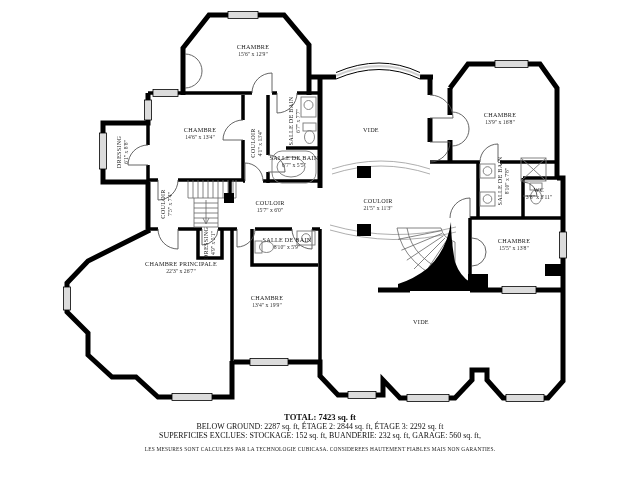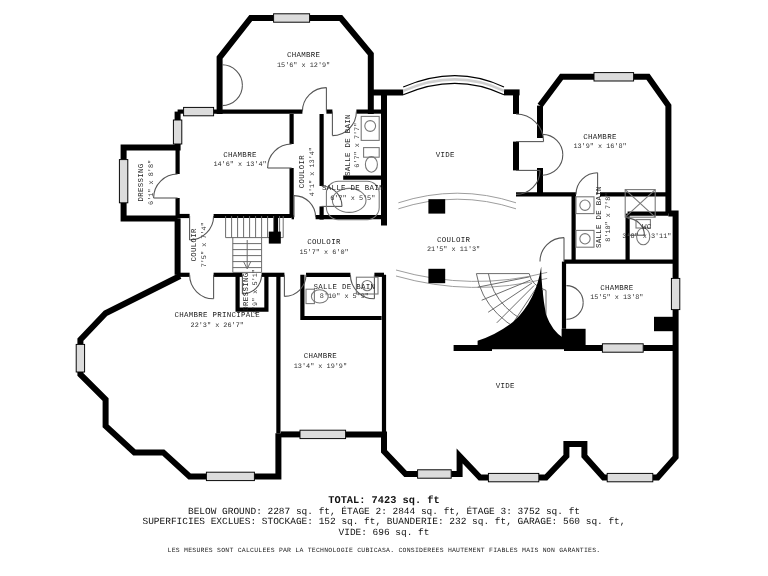--- a/index.html
+++ b/index.html
@@ -1,17 +1,17 @@
 <!DOCTYPE html>
 <html><head>
 <meta charset="utf-8">
 <style>
   html,body{margin:0;padding:0;background:#ffffff;}
   #stage{position:relative;width:640px;height:480px;background:#ffffff;overflow:hidden;
-         font-family:Liberation Mono, monospace;}
+         font-family:Liberation Serif, serif;}
   #plan-svg{position:absolute;left:0;top:0;}
   #labels{position:absolute;left:0;top:0;width:640px;height:480px;pointer-events:none;}
   .room-label{position:absolute;transform:translate(-50%,-50%);text-align:center;
               color:#1b1b1b;white-space:nowrap;line-height:1.25;}
   .room-label.rot{transform:translate(-50%,-50%) rotate(-90deg);}
   .room-name{font-size:6.2px;letter-spacing:.25px;}
   .room-dims{font-size:5.7px;color:#333;}
   .summary{position:absolute;left:0;right:0;top:412px;text-align:center;color:#111;}
   .summary-total{font-size:8.6px;font-weight:bold;line-height:10px;}
   .summary-line{font-size:7.9px;line-height:9.2px;}
@@ -309,18 +309,17 @@
         <div class="room-name">CHAMBRE</div>
         <div class="room-dims">15'5" x 13'8"</div>
       </div>
       <div class="room-label" style="left: 421px; top: 322px;">
         <div class="room-name">VIDE</div>
       </div>
     </div>
 
   <div class="summary">
     <div class="summary-total">TOTAL: 7423 sq. ft</div>
-    <div class="summary-line">BELOW GROUND: 2287 sq. ft, ÉTAGE 2: 2844 sq. ft, ÉTAGE 3: 3752 sq. ft</div>
+    <div class="summary-line">BELOW GROUND: 2287 sq. ft, ÉTAGE 2: 2844 sq. ft, ÉTAGE 3: 2292 sq. ft</div>
     <div class="summary-line">SUPERFICIES EXCLUES: STOCKAGE: 152 sq. ft, BUANDERIE: 232 sq. ft, GARAGE: 560 sq. ft,</div>
-    <div class="summary-line">VIDE: 696 sq. ft</div>
     <div class="summary-disclaimer">LES MESURES SONT CALCULEES PAR LA TECHNOLOGIE CUBICASA. CONSIDEREES HAUTEMENT FIABLES MAIS NON GARANTIES.</div>
   </div>
 </div>
 
 </body></html>

